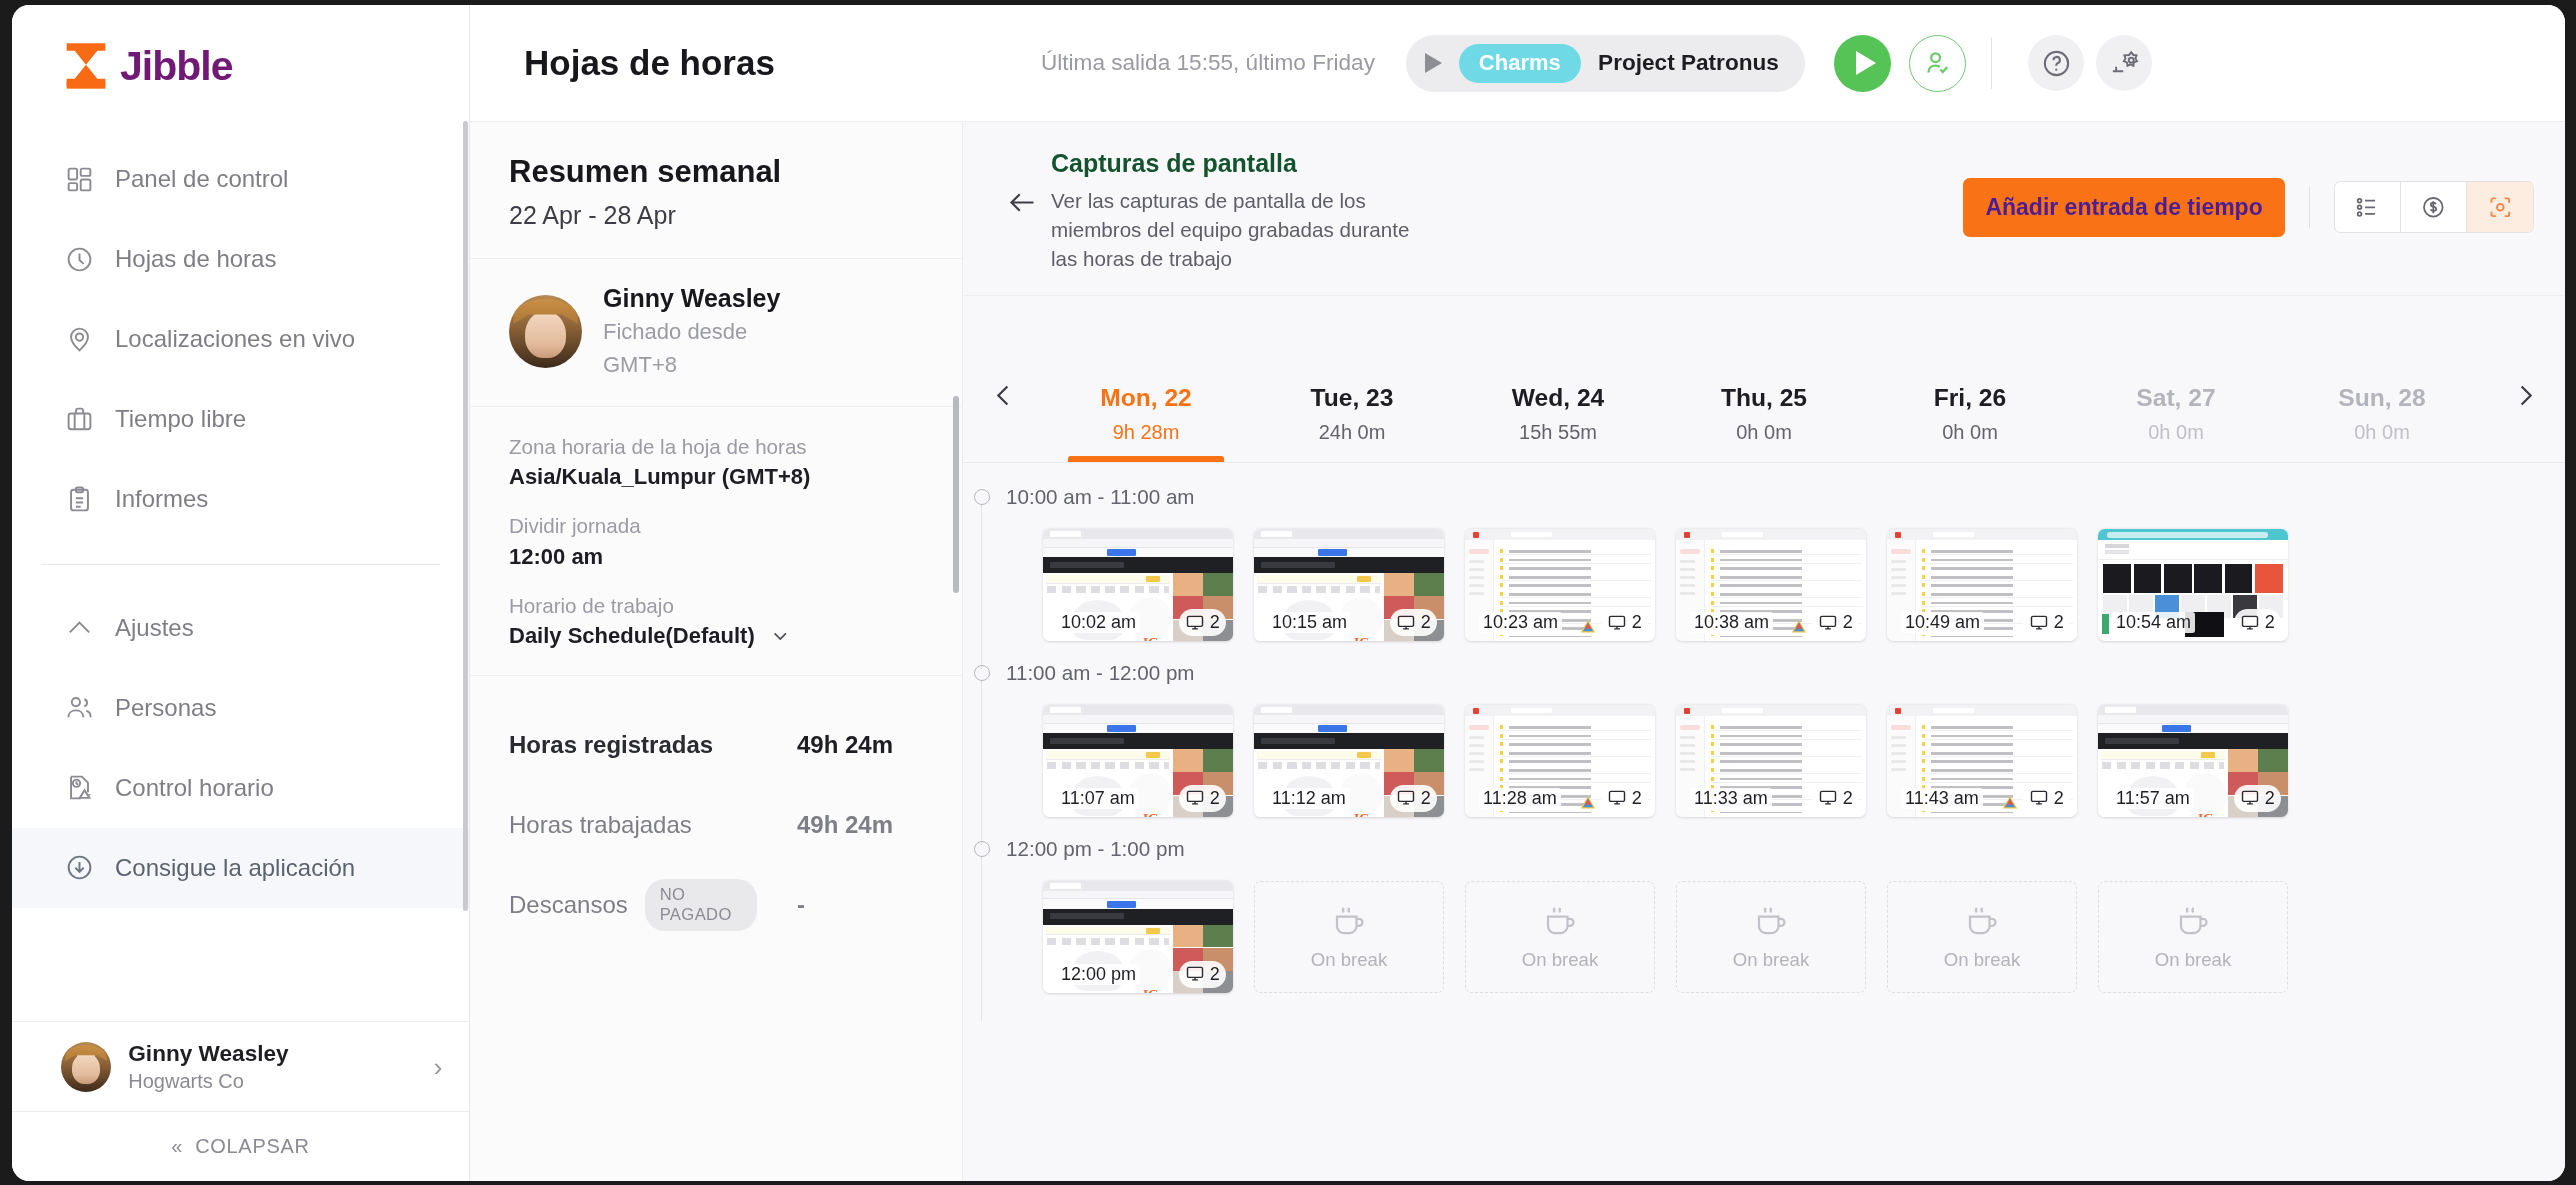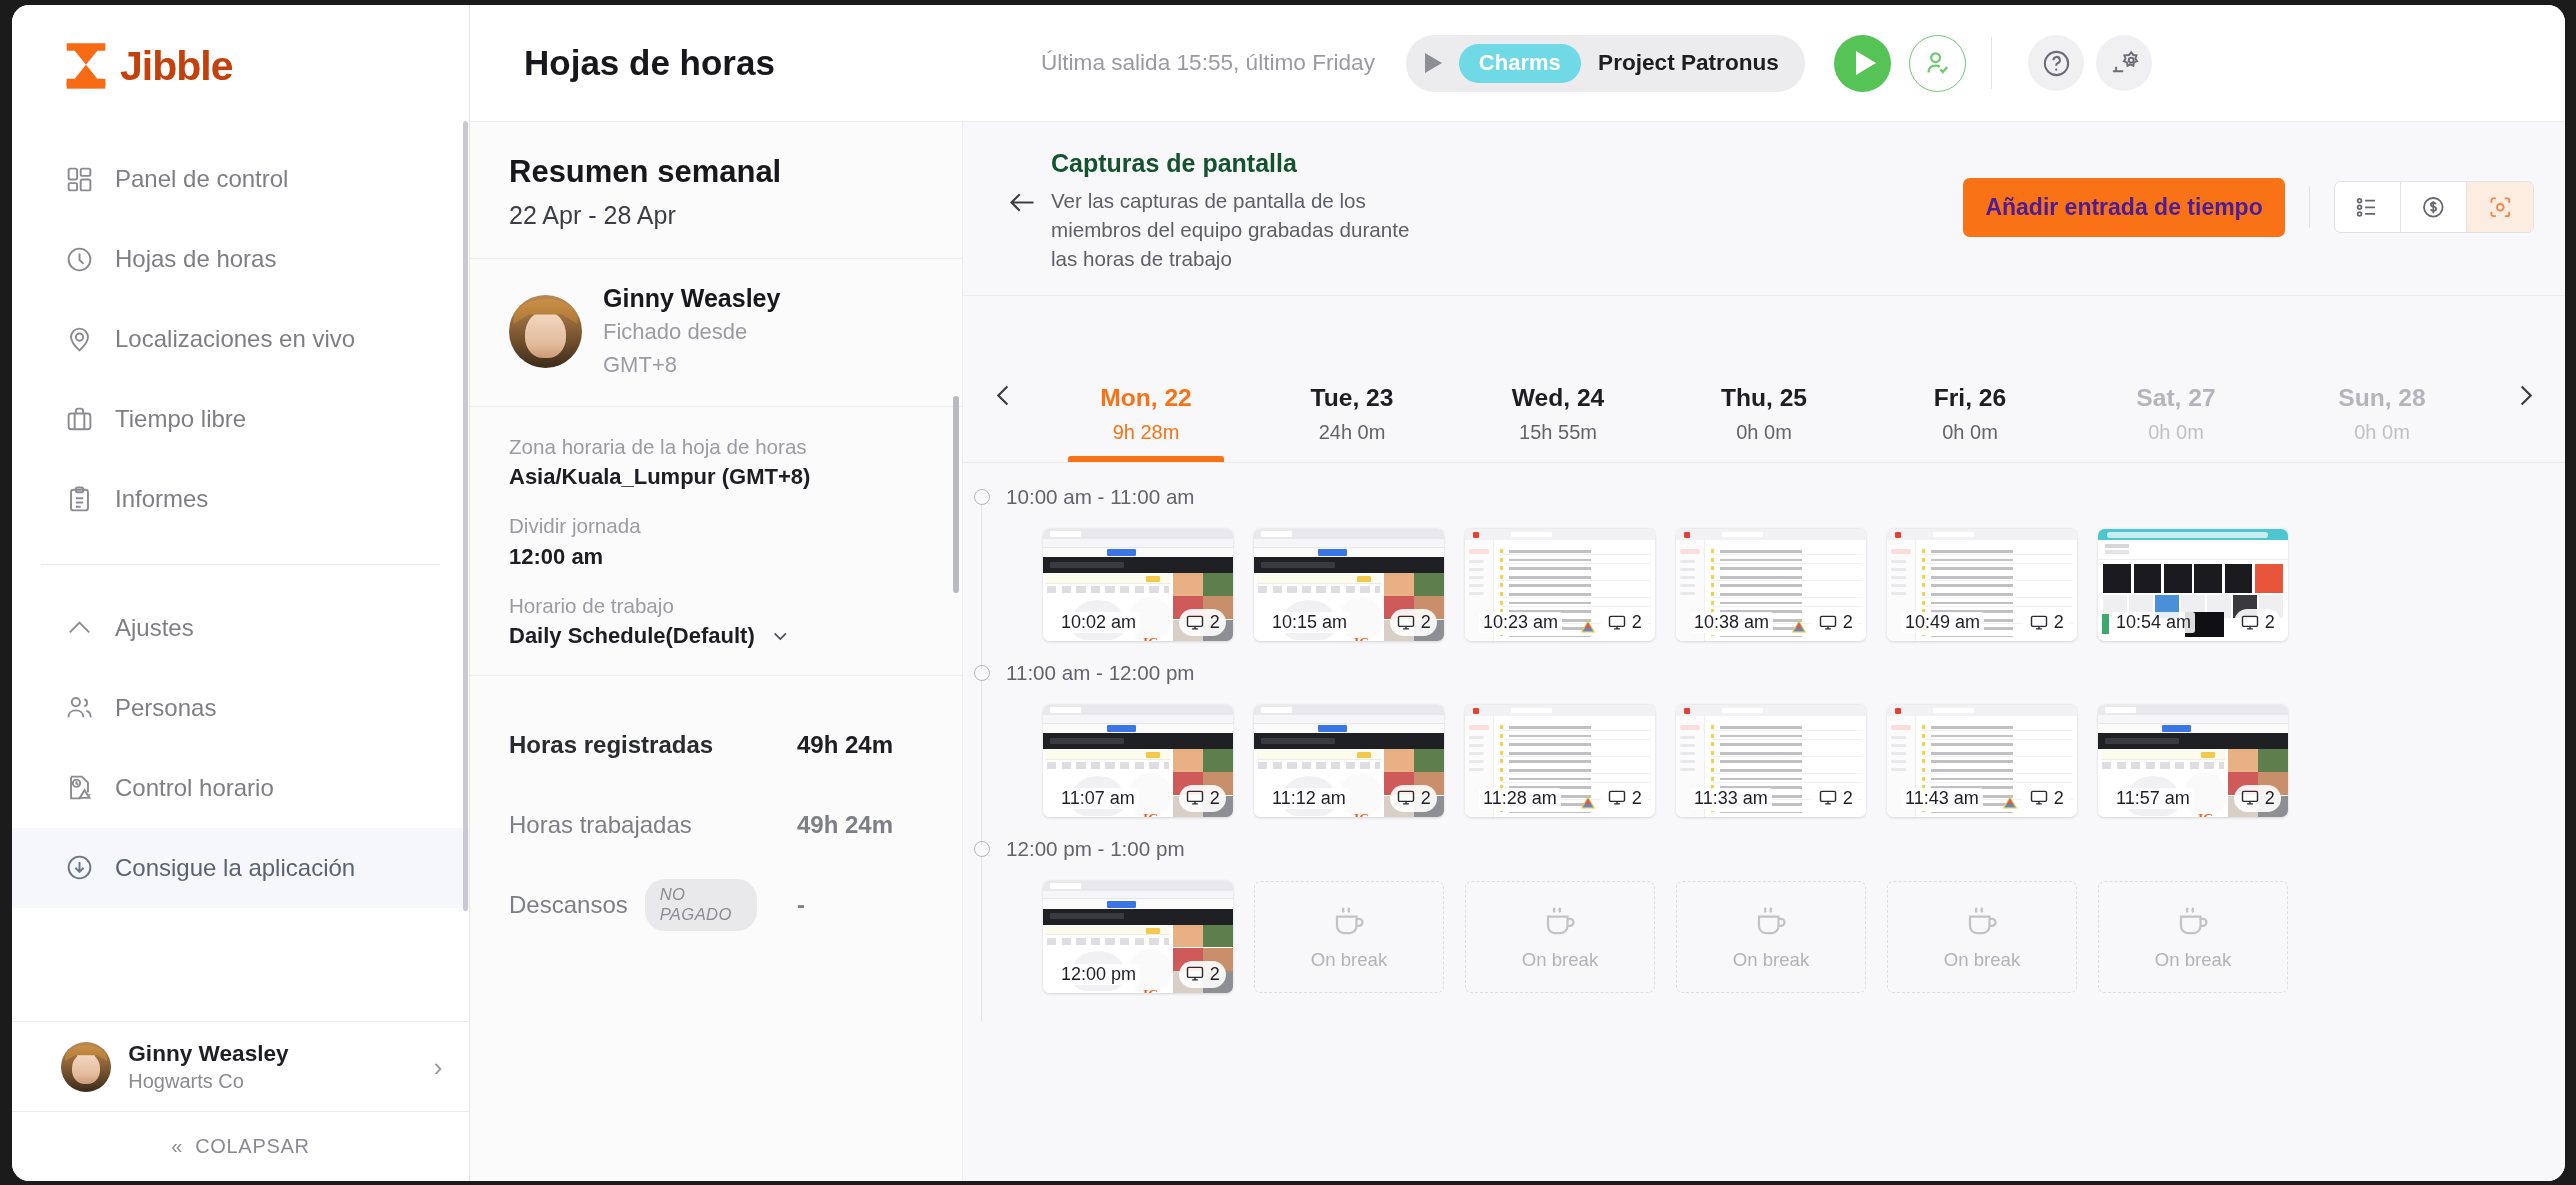--- a/index.html
+++ b/index.html
@@ -24,21 +24,21 @@
     width: 458px; height: 100%;
     background: #ffffff;
     border-right: 0.7px solid #e6e6e6;
     display: flex; flex-direction: column;
     position: relative;
     flex: 0 0 458px;
   }
   .logo-row { padding: 37px 0 0 52px; display: flex; align-items: center; gap: 12px; }
   .logo-mark { width: 44px; height: 48px; position: relative; }
   .logo-mark svg { display:block; }
-  .logo-text { font-size: 41px; font-weight: 700; letter-spacing: -1px; color: #c2410c; }
+  .logo-text { font-size: 41px; font-weight: 700; letter-spacing: -1px; color: #701a75; }
 
   .nav { margin-top: 49px; }
   .nav-item {
     display: flex; align-items: center; gap: 20px;
     padding: 0 0 0 52px;
     height: 80px;
     color: #7e7e85;
     font-size: 24px;
     cursor: pointer;
   }
@@ -188,21 +188,21 @@
 
   .hours-block { padding: 29px 39px 0 39px; }
   .hours-row { display:flex; align-items:center; justify-content: space-between; height: 80px; gap: 40px; }
   .hr-label { font-size: 24px; color:#2a2a31; font-weight:600; }
   .hr-label.muted { color:#7e7e87; font-weight:400; }
   .hr-val { font-size: 24px; color:#1d1d23; font-weight:700; min-width: 126px; }
   .hr-val.muted { color:#7e7e87; font-weight:600; }
   .hr-left { display:flex; align-items:center; gap: 17.3px; }
   .badge-unpaid {
     background:#e9e9ec; color:#8b8b93; font-size:16.6px; letter-spacing:0.4px;
-    border-radius: 20px; padding: 6px 14.6px; font-style: italic;
+    border-radius: 20px; padding: 6px 14.6px;
   }
   .sum-scroll { position:absolute; right:2.7px; top:274px; width:6px; height:197px; background:#b9b9c0; border-radius:3.3px; }
 
   
   .content { flex: 1; display:flex; flex-direction:column; min-width:0; background:#f8f8fa; }
 
   .cap-head { display:flex; align-items:flex-start; padding: 26.6px 31px 21px 31px; border-bottom:0.7px solid #ededf0; }
   .back-arrow { width: 57px; flex:0 0 57px; display:flex; align-items:center; justify-content:center; padding-top:37px; cursor:pointer; }
   .cap-text { width: 372px; flex: 0 0 372px; }
   .cap-title { font-size: 25px; font-weight:700; color:#14532d; }

